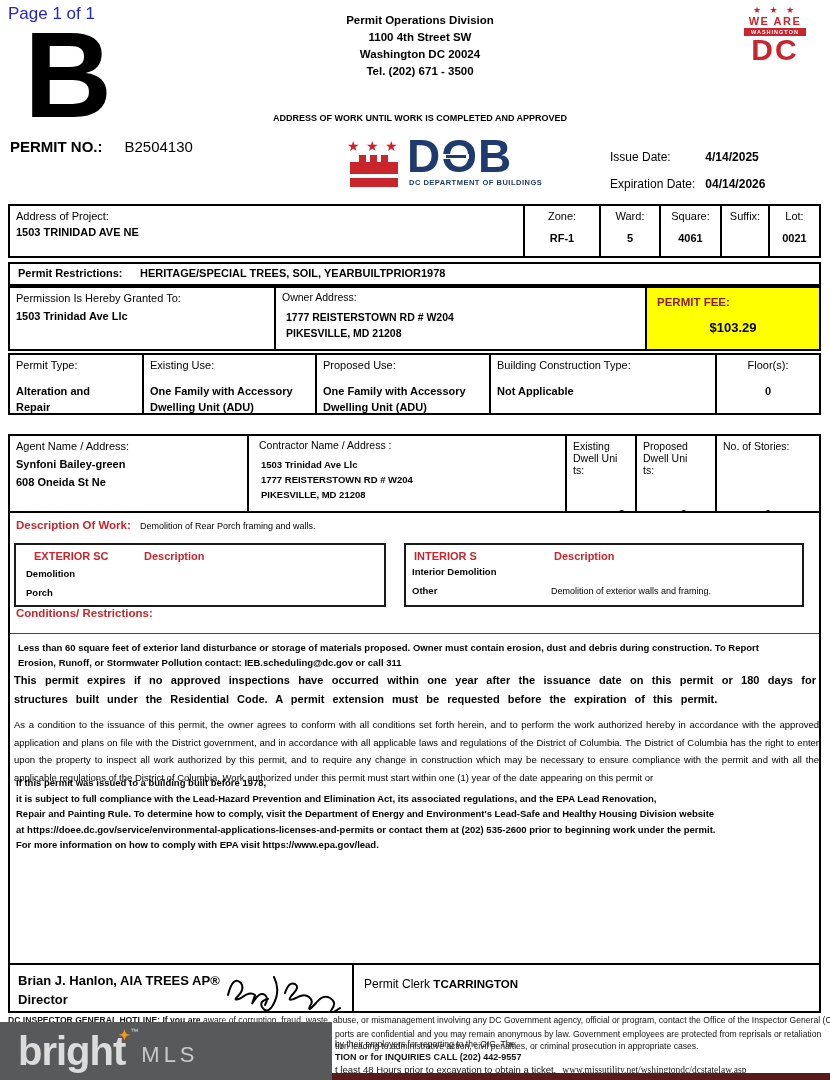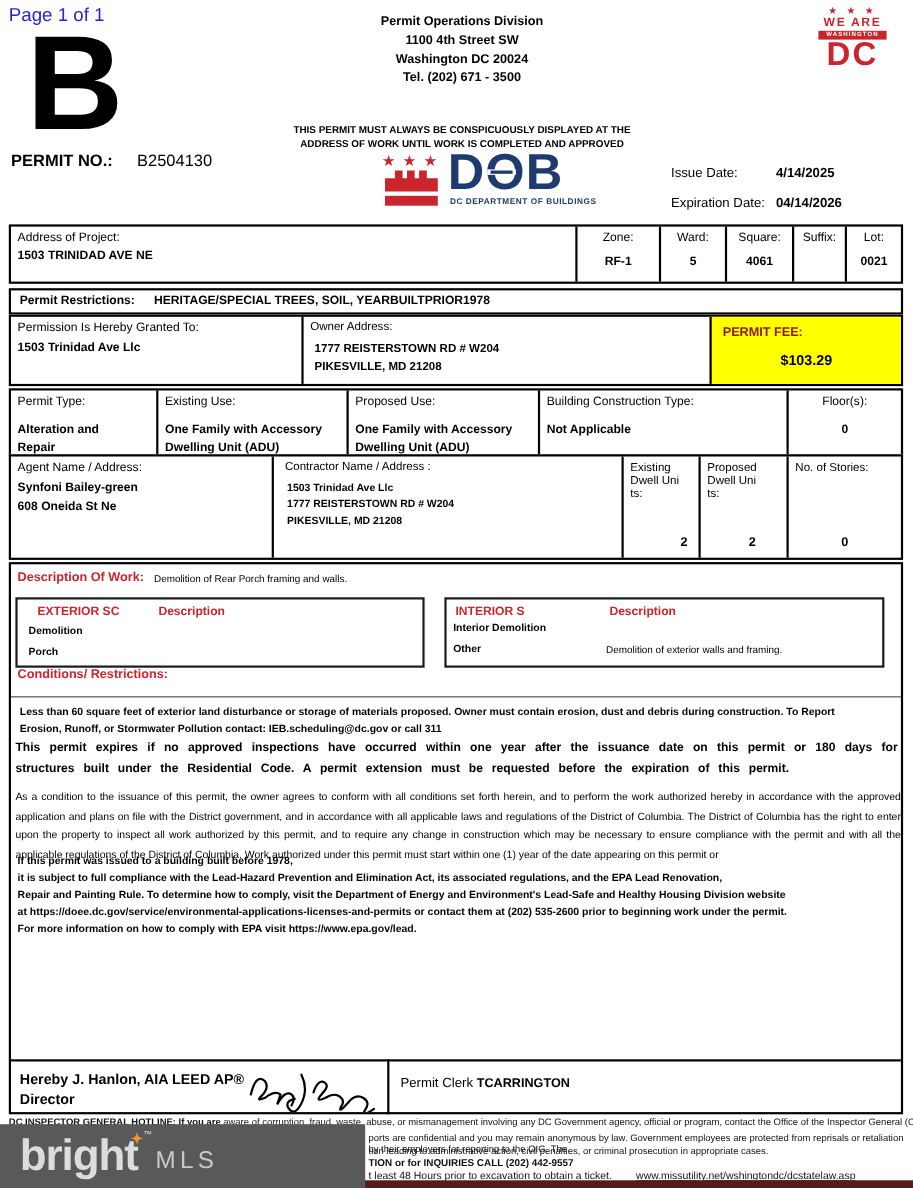--- a/index.html
+++ b/index.html
@@ -53,21 +53,21 @@
   .rowB { top:262px; height:24px; display:block; }
   .rowB .inline-lab { position:absolute; left:8px; top:3px; font-size:11px; font-weight:bold; }
   .rowB .inline-val { position:absolute; left:130px; top:3px; font-size:11px; font-weight:bold; }
 
   .rowC { top:286px; height:65px; }
   .fee-cell { background:#FFFF00; }
   .fee-lab { position:absolute; left:10px; top:8px; font-size:11.5px; font-weight:bold; color:#8B1A1A; }
   .fee-val { position:absolute; left:0; right:0; top:32px; text-align:center; font-size:13px; font-weight:bold; }
 
   .rowD { top:353px; height:62px; }
-  .rowE { top:413px; height:96px;justify-content:space-between; }
+  .rowE { top:434px; height:96px;justify-content:space-between; }
   .unit-val { position:absolute; right:10px; bottom:8px; font-size:11.5px; font-weight:bold; }
   .stories-val { position:absolute; left:0; right:0; bottom:8px; text-align:center; font-size:11.5px; font-weight:bold; }
   .breakword { word-break:break-all; width:58px; }
 
   .rowF { top:511px; height:502px; display:block; }
   .dow-label { position:absolute; left:6px; top:6px; font-size:11.5px; font-weight:bold; color:#C9252C; }
   .dow-value { position:absolute; left:130px; top:8px; font-size:9px; }
   .scope-box { position:absolute; border:2px solid #1a1a1a; background:#fff; }
   .scope-left { left:4px; top:30px; width:372px; height:64px; }
   .scope-right { left:394px; top:30px; width:400px; height:64px; }
@@ -88,21 +88,21 @@
   .clerk { position:absolute; left:354px; top:464px; font-size:12px; }
   .clerk .cv { font-weight:bold; font-size:11.5px; }
 
   
   .f-line { position:absolute; font-size:8.6px; color:#111; }
   .f1 { left:8px; top:1015px; width:818px; white-space:nowrap; z-index:1; }
   .f2 { left:335px; top:1029px; }
   .f3 { left:335px; top:1041px; }
   .f4 { left:335px; top:1052px; font-weight:bold; font-size:9px; }
   .f5 { left:335px; top:1064px; font-size:9.5px; }
-  .f5 .lnk { text-decoration:underline; color:#111; margin-left:22px; }
+  .f5 .lnk { text-decoration:underline; color:#111; margin-left:6px;font-family:Liberation Serif, serif; }
   .bottom-bar { position:absolute; left:0; right:0; top:1073px; height:7px; background:#571B1E; z-index:2; }
   .watermark { position:absolute; left:0; top:1022px; width:332px; height:58px; background:#58595B; z-index:3;
                display:flex; align-items:center; padding-left:18px; }
   .wm-brand { font-size:40px; font-weight:bold; color:#DCDCDC; letter-spacing:-1px; position:relative; }
   .wm-star { position:absolute; right:-4px; top:-2px; color:#F7941E; font-size:14px; }
   .wm-tm { position:absolute; right:-12px; top:-2px; color:#DCDCDC; font-size:8px; font-weight:normal; }
   .wm-mls { font-size:22px; color:#C7C9CB; letter-spacing:4px; margin-left:16px; margin-top:8px; }
 </style>
 </head>
 <body>
@@ -116,21 +116,20 @@
   </div>
 
   <div class="abs dept">
     <div class="line">Permit Operations Division</div>
     <div class="line">1100 4th Street SW</div>
     <div class="line">Washington DC 20024</div>
     <div class="line">Tel. (202) 671 - 3500</div>
   </div>
 
   <div class="abs notice">
-    <div>THIS PERMIT MUST  ALWAYS BE CONSPICUOUSLY DISPLAYED AT THE</div>
     <div>ADDRESS OF WORK UNTIL WORK IS COMPLETED AND APPROVED</div>
   </div>
 
   <div class="abs dob-logo">
     <svg width="58" height="56" viewBox="0 0 58 56">
       <text x="2" y="13" font-size="14" fill="#C9252C">★</text>
       <text x="21" y="13" font-size="14" fill="#C9252C">★</text>
       <text x="40" y="13" font-size="14" fill="#C9252C">★</text>
       <path d="M5,24 h9 v-7 h7 v7 h4 v-7 h7 v7 h4 v-7 h7 v7 h10 v12 H5 z" fill="#C9252C"></path>
       <rect x="5" y="40" width="48" height="9" fill="#C9252C"></rect>
@@ -290,21 +289,21 @@
     <div class="p4">
       <div>If this permit was issued to a building built before 1978,</div>
       <div>it is subject to full compliance with the Lead-Hazard Prevention and Elimination Act, its associated regulations, and the EPA Lead Renovation,</div>
       <div>Repair and Painting Rule. To determine how to comply, visit the Department of Energy and Environment's Lead-Safe and Healthy Housing Division website</div>
       <div>at https://doee.dc.gov/service/environmental-applications-licenses-and-permits or contact them at (202) 535-2600 prior to beginning work under the permit.</div>
       <div>For more information on how to comply with EPA visit https://www.epa.gov/lead.</div>
     </div>
 
     <div class="sig-hline"></div>
     <div class="sig-divider"></div>
-    <div class="sig-name">Hereby J. Hanlon, AIA LEED AP®</div>
+    <div class="sig-name">Brian J. Hanlon, AIA TREES AP®</div>
     <div class="sig-title">Director</div>
     <svg class="sig-svg" width="125" height="46" viewBox="0 0 125 46">
       <g fill="none" stroke="#000" stroke-width="2" stroke-linecap="round">
         <path d="M6,30 q5,-20 13,-12 q4,6 -3,13 q-6,6 3,2 q9,-7 14,-3 l-3,9 q7,-13 13,-9 q4,3 0,10"></path>
         <path d="M52,12 q7,14 -1,28 q-6,10 -11,2 q-3,-6 6,-8"></path>
         <path d="M63,28 q4,-12 10,-9 q5,3 -2,10 q-8,9 3,4 q8,-5 13,-1 q5,4 1,9 q-3,7 6,-3 q7,-9 14,-5 q7,4 2,11 q-5,8 8,-1"></path>
       </g>
     </svg>
     <div class="clerk">
       <span>Permit Clerk</span>

